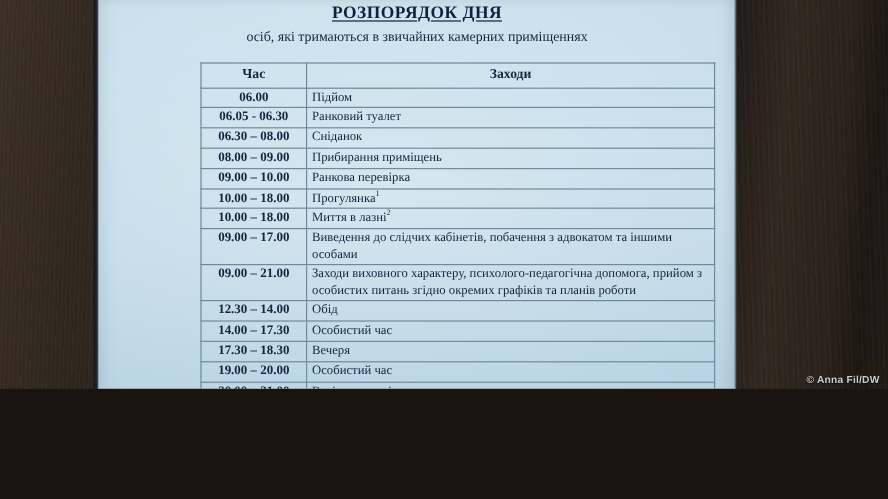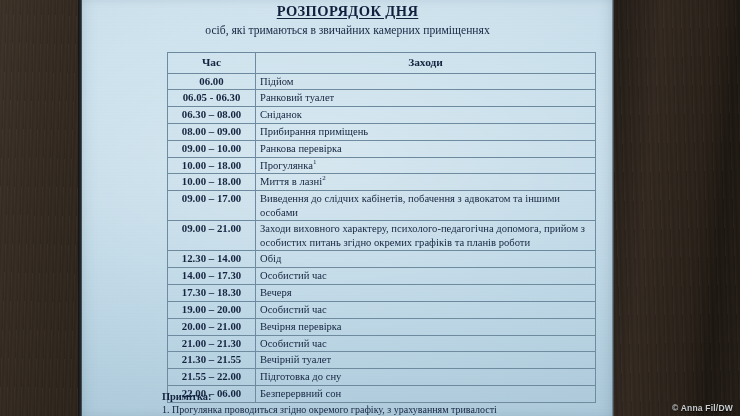--- a/index.html
+++ b/index.html
@@ -9,21 +9,21 @@
   }
   body {
     width: 740px;
     height: 416px;
     overflow: hidden;
     font-family: "Liberation Serif", "DejaVu Serif", serif;
   }
   .photo {
     position: relative;
     width: 740px;
-    height: 416px;
+    height: 324px;
     overflow: hidden;
     background: #2b2119;
   }
   
   .frame-left {
     position: absolute;
     left: 0; top: 0;
     width: 80px; height: 416px;
     background:
       repeating-linear-gradient(92deg,

